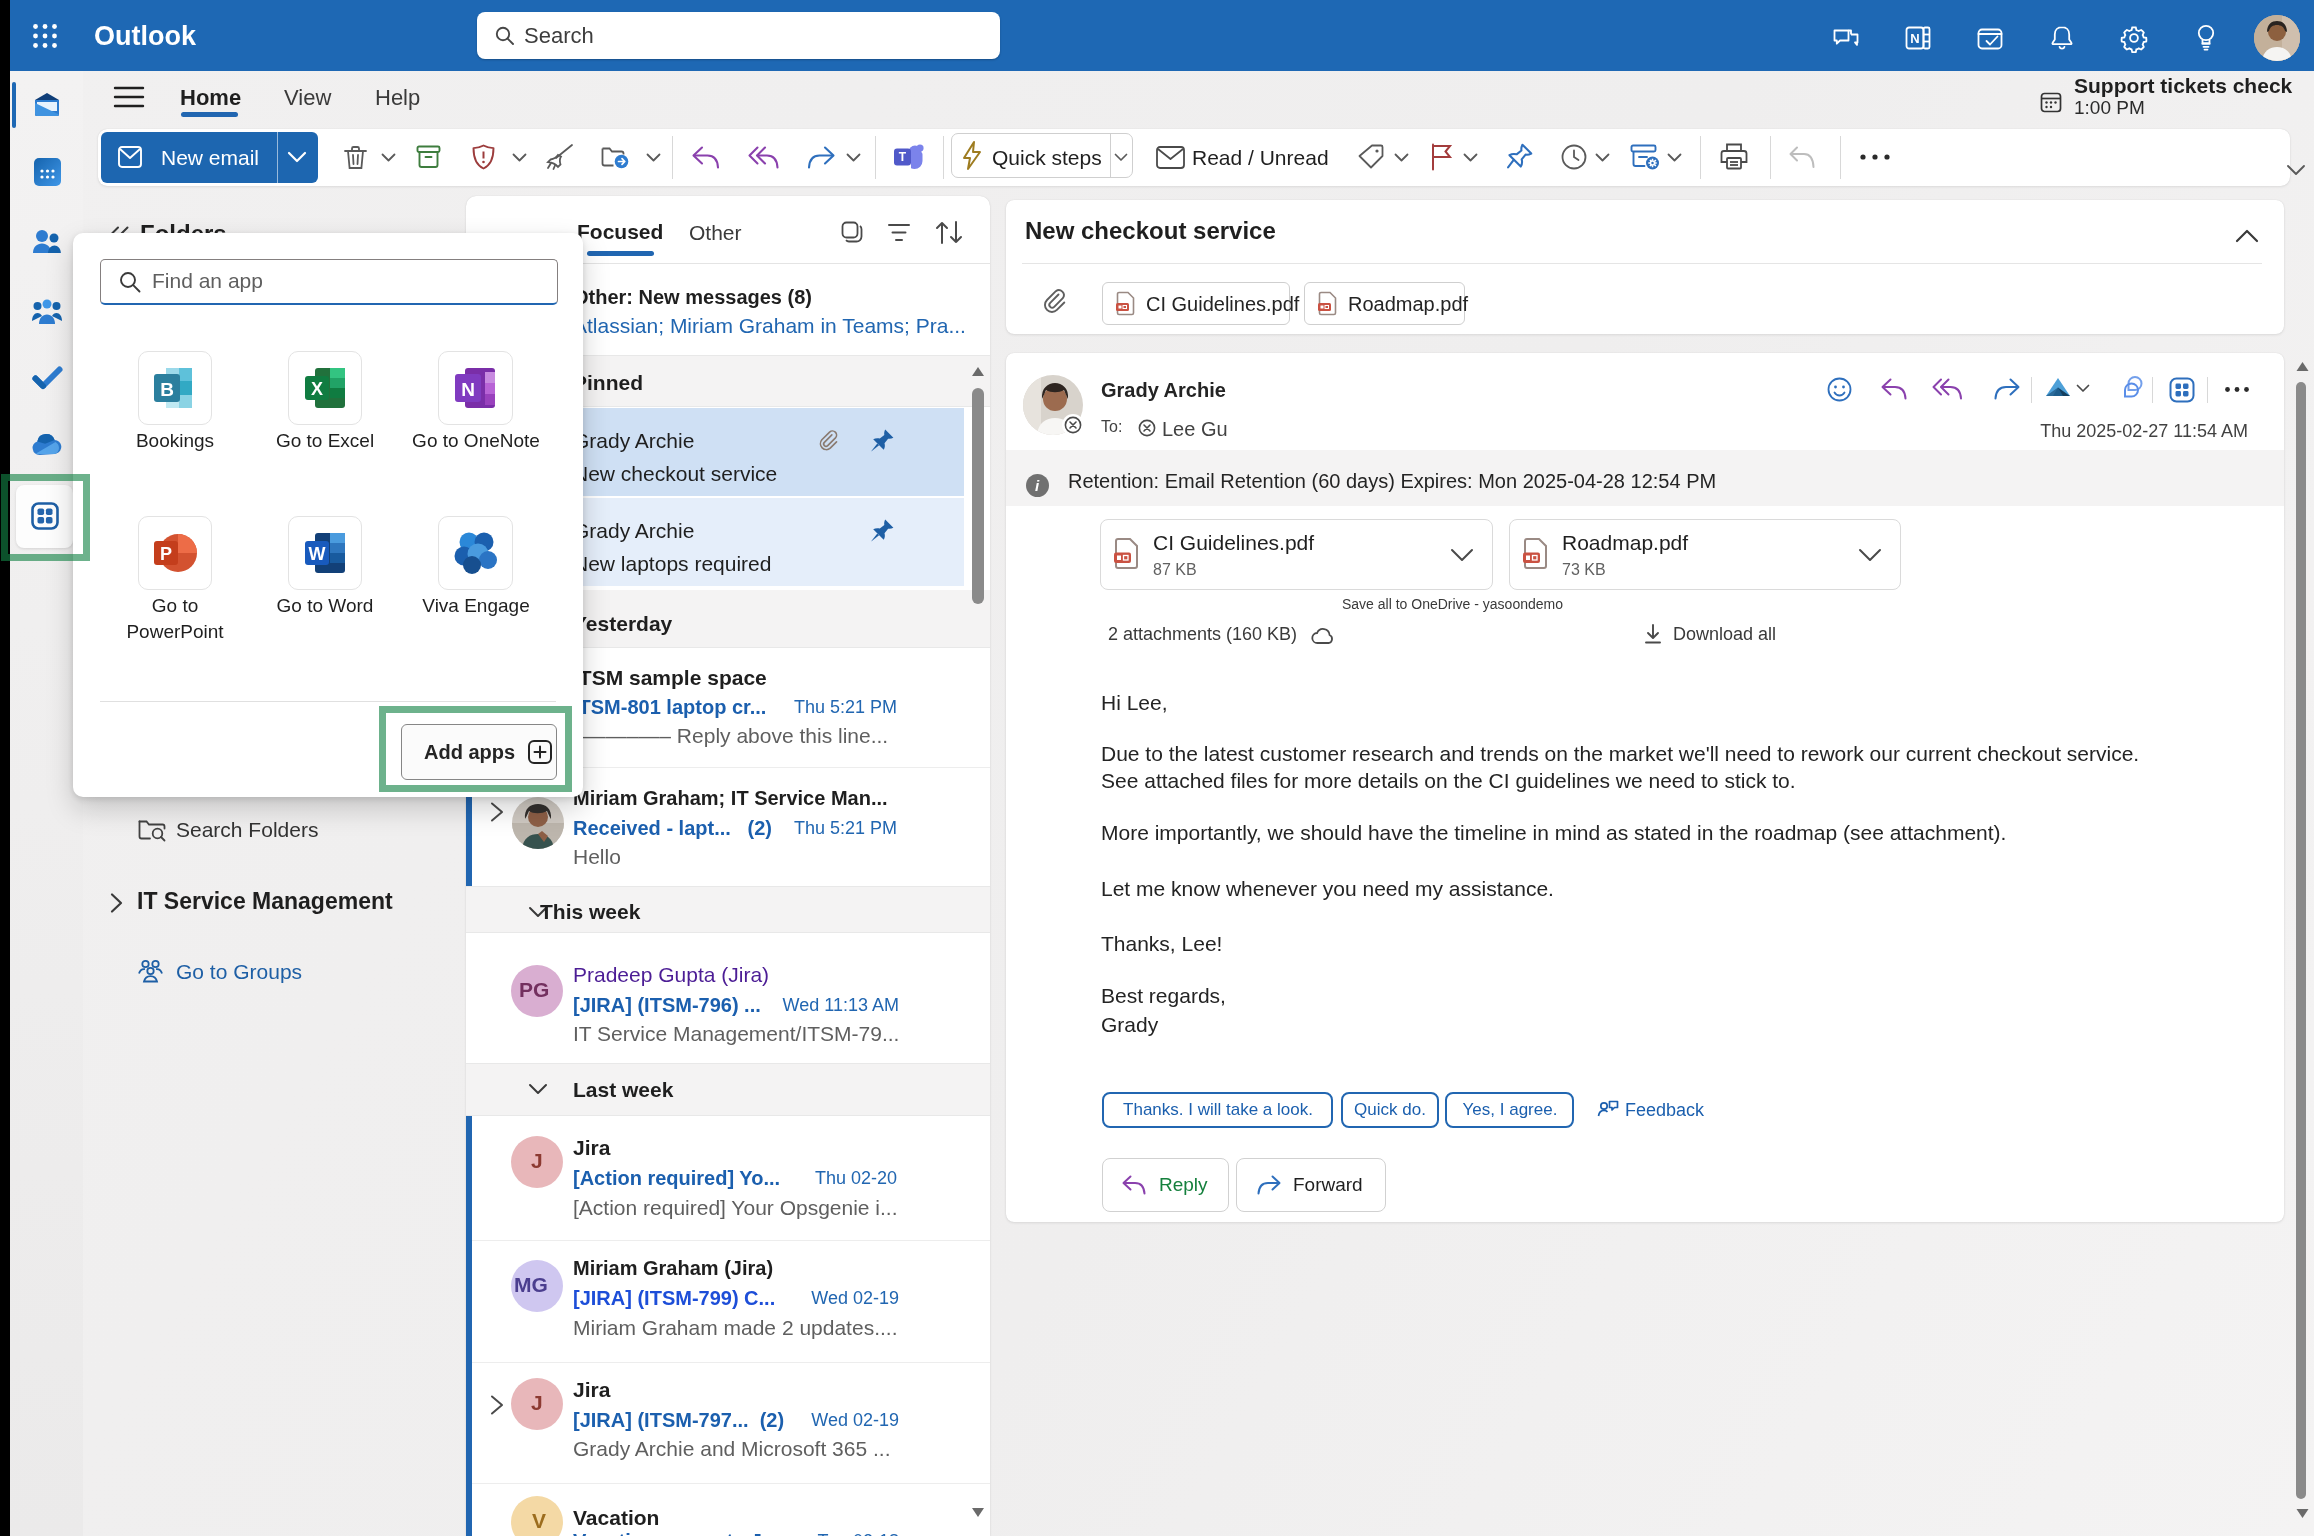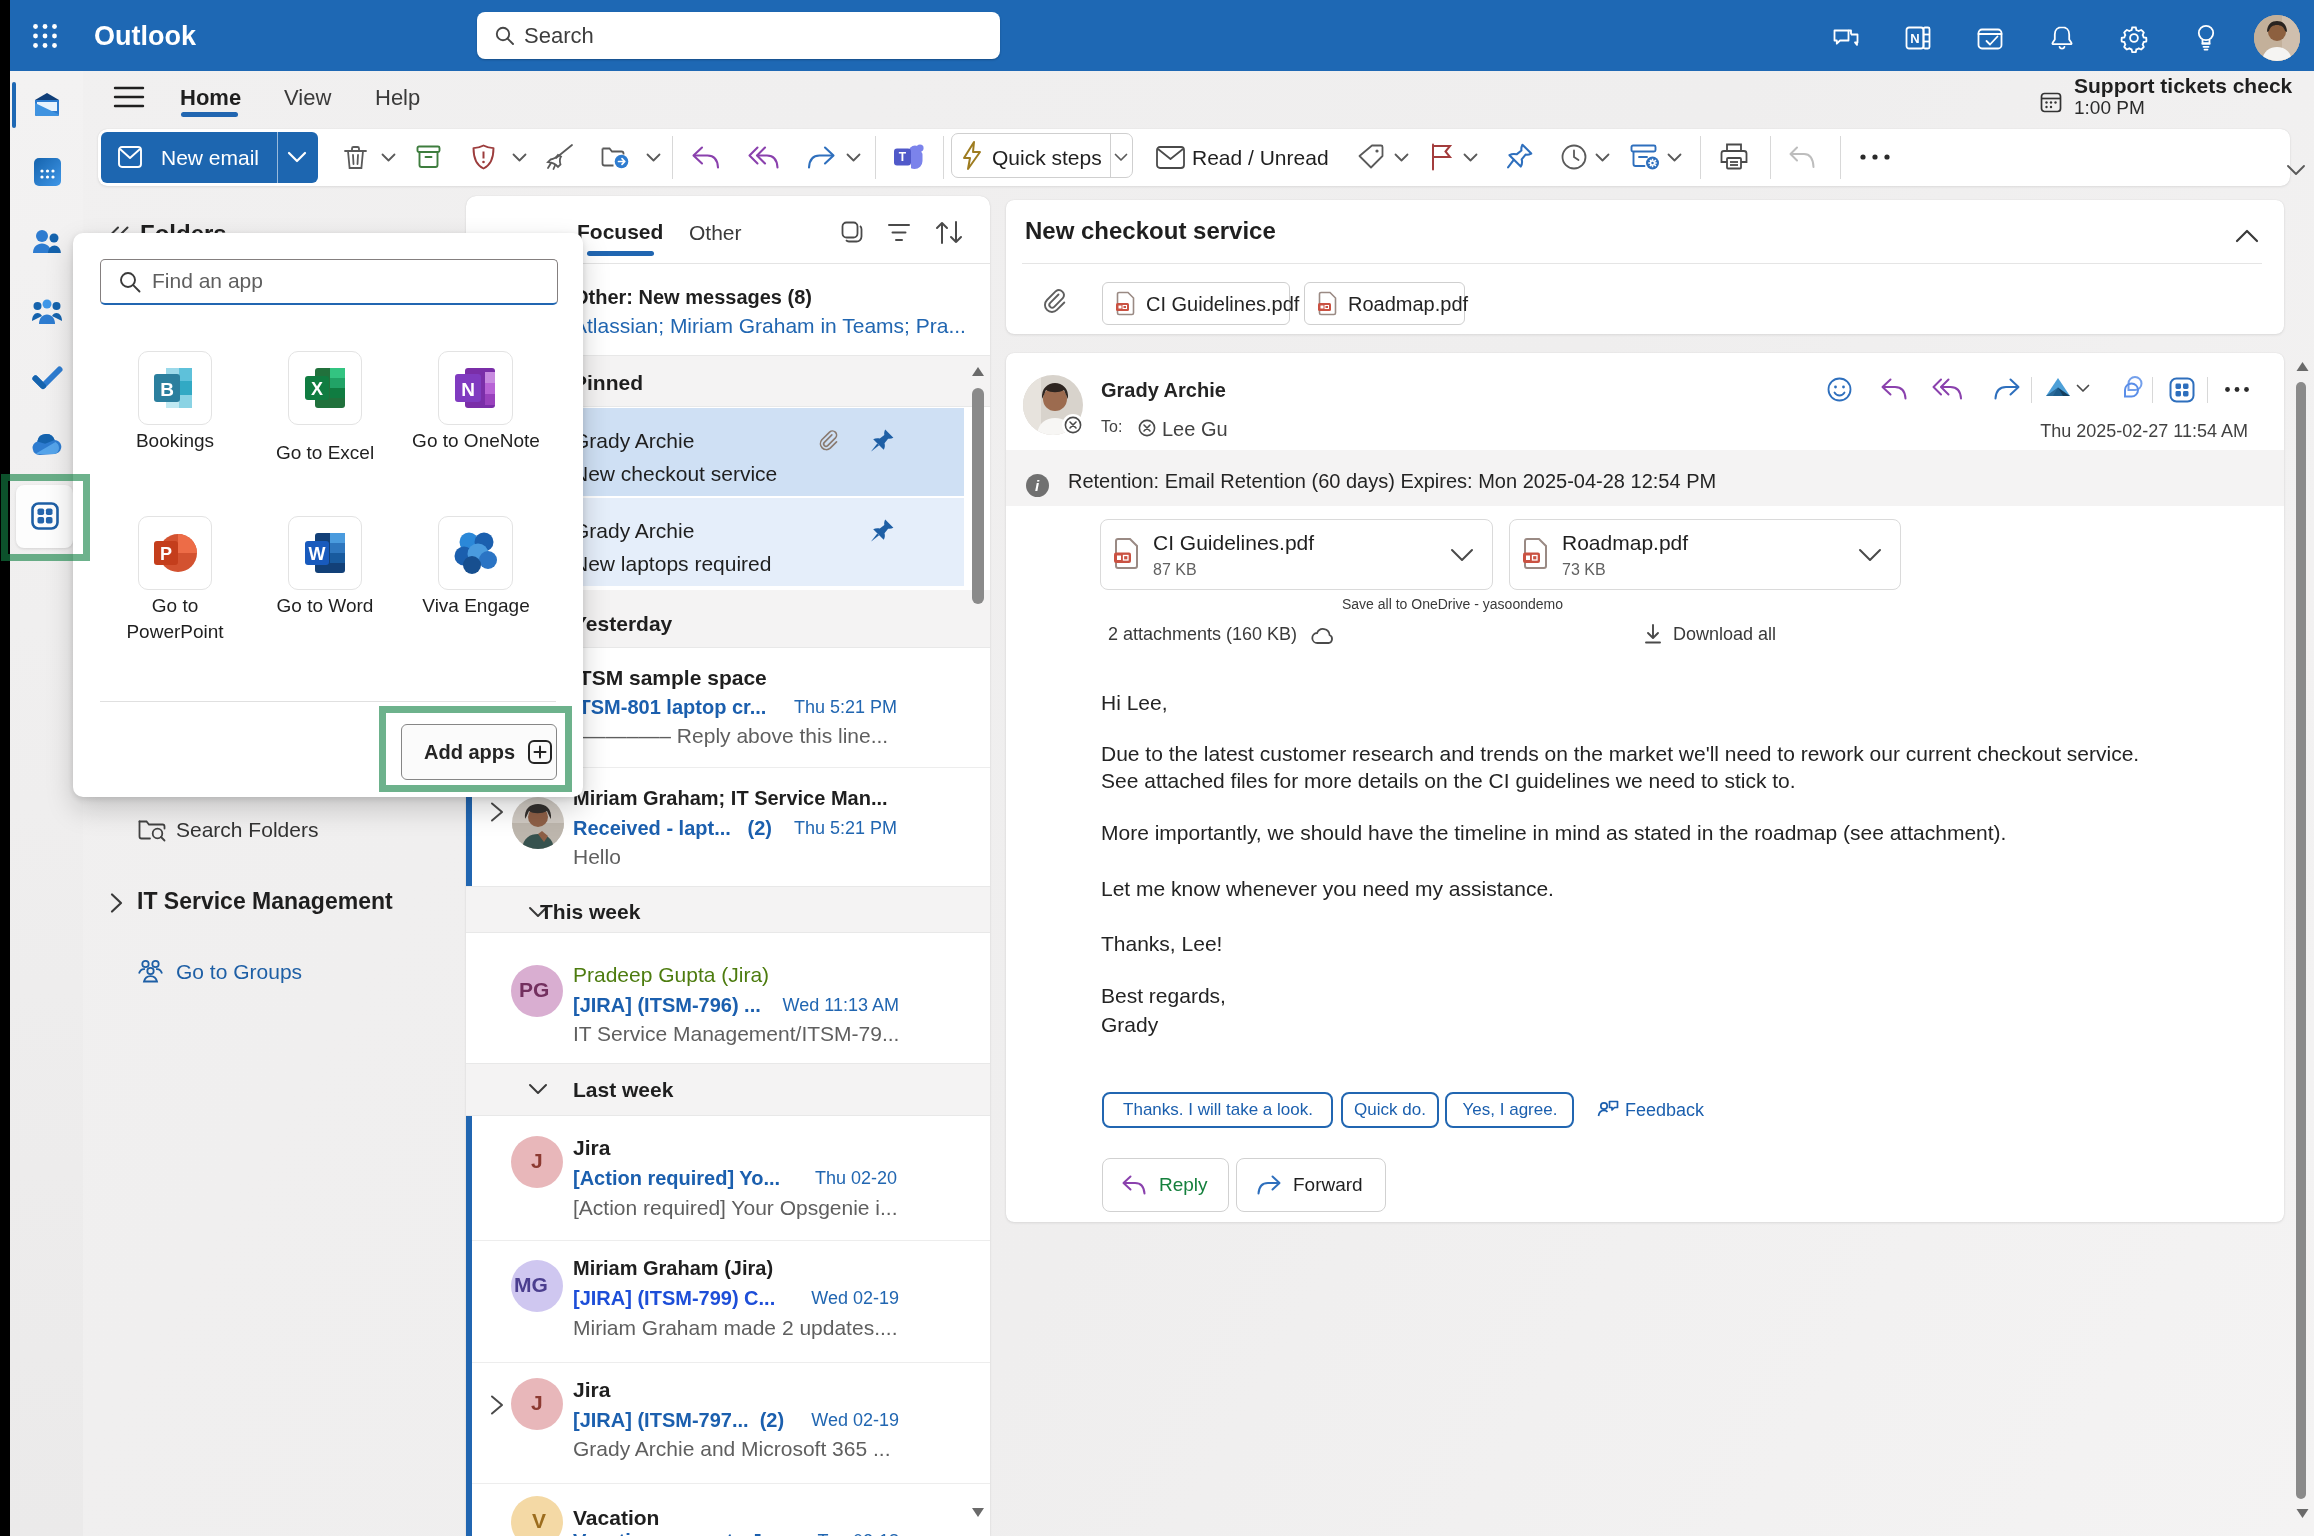--- a/index.html
+++ b/index.html
@@ -462,21 +462,21 @@
 <div class="tx" style="left:897px;top:818px;font-size:18px;color:#2166b1;transform:translateX(-100%)">Thu 5:21 PM</div>
 <div class="tx" style="left:573px;top:845px;font-size:21px;color:#5f5f5f">Hello</div>
 
 <div class="a" style="left:466px;top:886px;width:524px;height:47px;background:#f4f3f3;border-top:1px solid #e8e8e8;border-bottom:1px solid #e8e8e8"></div>
 <svg style="left:528px;top:906px" width="20" height="13" viewBox="0 0 20 13">
     <path d="M2 2l8 8 8-8" fill="none" stroke="#3a3a3a" stroke-width="2" stroke-linecap="round" stroke-linejoin="round"></path>
   </svg>
 <div class="tx" style="left:540px;top:900px;font-size:21px;font-weight:bold;color:#1f1f1f">This week</div>
 <div class="a" style="left:511px;top:965px;width:52px;height:52px;border-radius:50%;background:#d9aed1"></div>
 <div class="tx" style="left:519px;top:978px;font-size:21px;font-weight:bold;color:#73305f">PG</div>
-<div class="tx" style="left:573px;top:963px;font-size:21px;color:#4d7c0f">Pradeep Gupta (Jira)</div>
+<div class="tx" style="left:573px;top:963px;font-size:21px;color:#4c1d95">Pradeep Gupta (Jira)</div>
 <div class="tx" style="left:573px;top:994px;font-size:20px;font-weight:bold;color:#1b5fae">[JIRA] (ITSM-796) ...</div>
 <div class="tx" style="left:899px;top:995px;font-size:18px;color:#2166b1;transform:translateX(-100%)">Wed 11:13 AM</div>
 <div class="tx" style="left:573px;top:1022px;font-size:21px;color:#5f5f5f">IT Service Management/ITSM-79...</div>
 
 <div class="a" style="left:466px;top:1063px;width:524px;height:53px;background:#f4f3f3;border-top:1px solid #e8e8e8;border-bottom:1px solid #e8e8e8"></div>
 <svg style="left:528px;top:1083px" width="20" height="13" viewBox="0 0 20 13">
     <path d="M2 2l8 8 8-8" fill="none" stroke="#3a3a3a" stroke-width="2" stroke-linecap="round" stroke-linejoin="round"></path>
   </svg>
 <div class="tx" style="left:573px;top:1078px;font-size:21px;font-weight:bold;color:#1f1f1f">Last week</div>
 <div class="a" style="left:466px;top:1116px;width:6px;height:125px;background:#2166b1"></div>
@@ -746,21 +746,21 @@
 <div class="a" style="left:438px;top:351px;width:75px;height:74px;border:1px solid #e3e3e3;border-radius:10px;background:#fff"></div>
 <svg style="left:453px;top:366px" width="46" height="44" viewBox="0 0 46 44">
     <rect x="12" y="2" width="30" height="40" rx="3" fill="#7a2ea8"></rect>
     <rect x="32" y="6" width="10" height="11" fill="#c88ae0"></rect>
     <rect x="32" y="17" width="10" height="11" fill="#b863d6"></rect>
     <rect x="32" y="28" width="10" height="11" fill="#9941bd"></rect>
     <rect x="2" y="8" width="26" height="28" rx="3" fill="#803bc0"></rect>
     <text x="15" y="30" font-size="19" font-weight="bold" fill="#fff" text-anchor="middle">N</text>
   </svg>
 <div class="tx" style="left:175px;top:430px;font-size:19px;color:#1f1f1f;transform:translateX(-50%)">Bookings</div>
-<div class="tx" style="left:325px;top:442px;font-size:19px;color:#1f1f1f;transform:translateX(-50%)">Go to Excel</div>
+<div class="tx" style="left:325px;top:430px;font-size:19px;color:#1f1f1f;transform:translateX(-50%)">Go to Excel</div>
 <div class="tx" style="left:476px;top:430px;font-size:19px;color:#1f1f1f;transform:translateX(-50%)">Go to OneNote</div>
 
 <div class="a" style="left:138px;top:516px;width:74px;height:74px;border:1px solid #e3e3e3;border-radius:10px;background:#fff"></div>
 <svg style="left:152px;top:531px" width="46" height="44" viewBox="0 0 46 44">
     <circle cx="26" cy="22" r="19" fill="#d35230"></circle>
     <path d="M26 3a19 19 0 0 1 19 19H26z" fill="#ed6c47"></path>
     <rect x="2" y="10" width="24" height="24" rx="3" fill="#c43e1c"></rect>
     <text x="14" y="29" font-size="18" font-weight="bold" fill="#fff" text-anchor="middle">P</text>
   </svg>
 <div class="a" style="left:288px;top:516px;width:74px;height:74px;border:1px solid #e3e3e3;border-radius:10px;background:#fff"></div>

